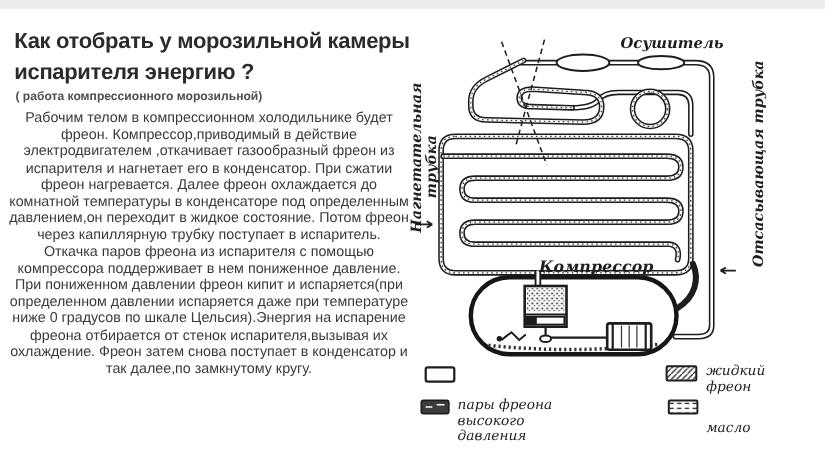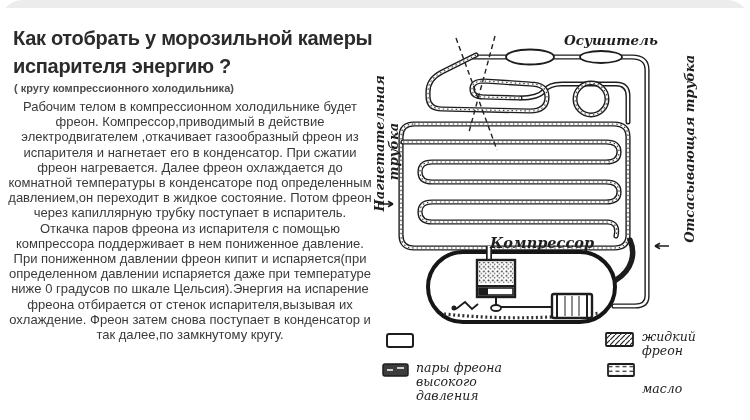--- a/index.html
+++ b/index.html
@@ -1,18 +1,18 @@
 <!DOCTYPE html>
 <html><head>
 <meta charset="utf-8">
 <style>
   html,body{margin:0;padding:0;}
   #stage{
     position:relative; width:750px; height:420px; background:#ffffff;
-    font-family:"Liberation Sans", sans-serif; overflow:hidden; color:#333;border-radius:23px;
+    font-family:"Liberation Sans", sans-serif; overflow:hidden; color:#333;
   }
   #top-strip{position:absolute;left:0;top:0;width:750px;height:8px;background:#ececec;}
   
   #text-col{position:absolute;left:0;top:0;width:372px;height:420px;}
   .title{
     position:absolute;left:13px;top:24px;width:356px;
     font-size:20px;font-weight:bold;color:#2b2b2b;line-height:28px;letter-spacing:-0.3px;
   }
   .title div{white-space:nowrap;}
   .subtitle{
@@ -43,21 +43,21 @@
 <body>
 
 <div id="stage">
   <div id="top-strip"></div>
 
   <div id="text-col">
     <div class="title">
       <div>Как отобрать у морозильной камеры</div>
       <div>испарителя энергию ?</div>
     </div>
-    <div class="subtitle">( кругу компрессионного холодильника)</div>
+    <div class="subtitle">( работа компрессионного морозильной)</div>
     <div class="body-text">Рабочим телом в компрессионном холодильнике будет фреон. Компрессор,приводимый в действие электродвигателем ,откачивает газообразный фреон из испарителя и нагнетает его в конденсатор. При сжатии фреон нагревается. Далее фреон охлаждается до комнатной температуры в конденсаторе под определенным давлением,он переходит в жидкое состояние. Потом фреон через капиллярную трубку поступает в испаритель. Откачка паров фреона из испарителя с помощью компрессора поддерживает в нем пониженное давление. При пониженном давлении фреон кипит и испаряется(при определенном давлении испаряется даже при температуре ниже 0 градусов по шкале Цельсия).Энергия на испарение фреона отбирается от стенок испарителя,вызывая их охлаждение. Фреон затем снова поступает в конденсатор и так далее,по замкнутому кругу.</div>
   </div>
 
   <div id="diagram">
     <svg width="380" height="420" viewBox="0 0 380 420">
       <defs>
         <pattern id="dots" width="4.5" height="4.5" patternUnits="userSpaceOnUse">
           <circle cx="1.4" cy="1.4" r="0.9" fill="#222"></circle>
           <circle cx="3.3" cy="3.4" r="0.7" fill="#222"></circle>
         </pattern>

